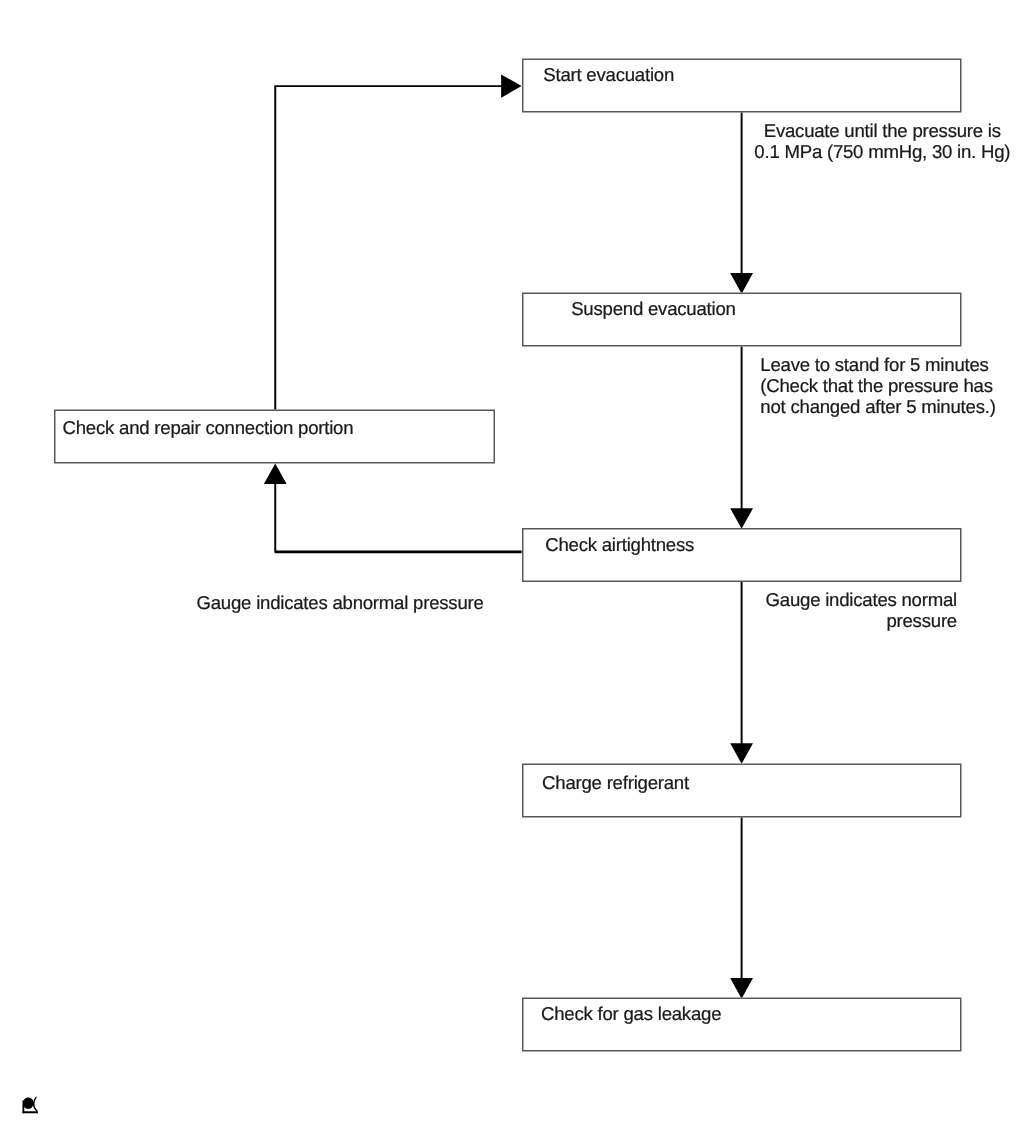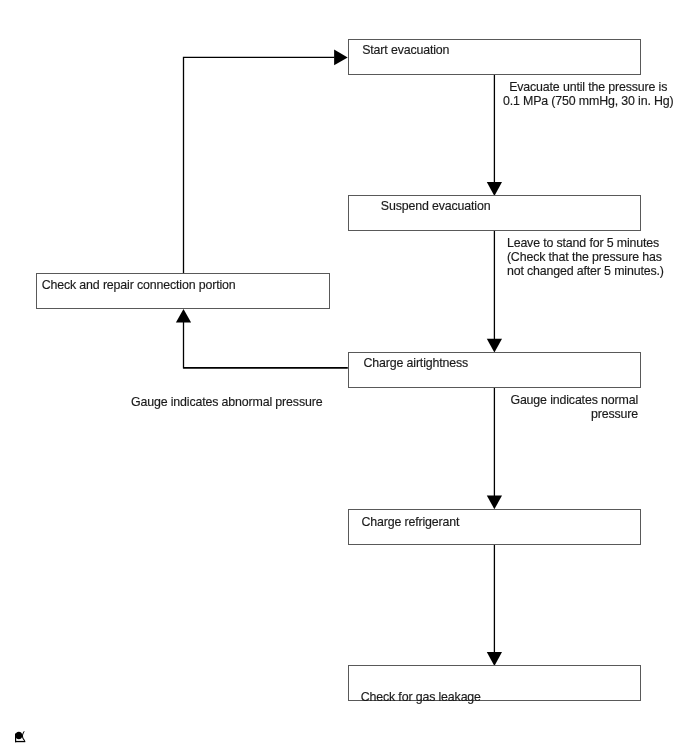--- a/index.html
+++ b/index.html
@@ -79,27 +79,27 @@
     </g>
   </svg>
 
   <div class="node" style="left:347.9px; top:38.8px; width:293.5px; height:35.9px;"></div>
   <div class="node-label" style="left:362.2px; top:43.8px;">Start evacuation</div>
 
   <div class="node" style="left:347.9px; top:195.4px; width:293.5px; height:35.8px;"></div>
   <div class="node-label" style="left:360.8px; top:199.9px;margin-left:20px;">Suspend evacuation</div>
 
   <div class="node" style="left:347.9px; top:352.0px; width:293.5px; height:36.0px;"></div>
-  <div class="node-label" style="left:363.5px; top:356.9px;">Charge airtightness</div>
+  <div class="node-label" style="left:363.5px; top:356.9px;">Check airtightness</div>
 
   <div class="node" style="left:347.9px; top:508.7px; width:293.5px; height:36.1px;"></div>
   <div class="node-label" style="left:361.4px; top:515.8px;">Charge refrigerant</div>
 
   <div class="node" style="left:347.9px; top:665.4px; width:293.5px; height:35.7px;"></div>
-  <div class="node-label" style="left:360.7px; top:670px;margin-top:21px;">Check for gas leakage</div>
+  <div class="node-label" style="left:360.7px; top:670px;">Check for gas leakage</div>
 
   <div class="node" style="left:36.0px; top:273.2px; width:293.9px; height:35.8px;"></div>
   <div class="node-label" style="left:41.7px; top:278.7px;">Check and repair connection portion</div>
 
   <div class="note" style="left:502.9px; top:79.6px;text-align:center;">Evacuate until the pressure is
 0.1 MPa (750 mmHg, 30 in. Hg)</div>
 
   <div class="note" style="left:506.9px; top:235.9px;">Leave to stand for 5 minutes
 (Check that the pressure has
 not changed after 5 minutes.)</div>

